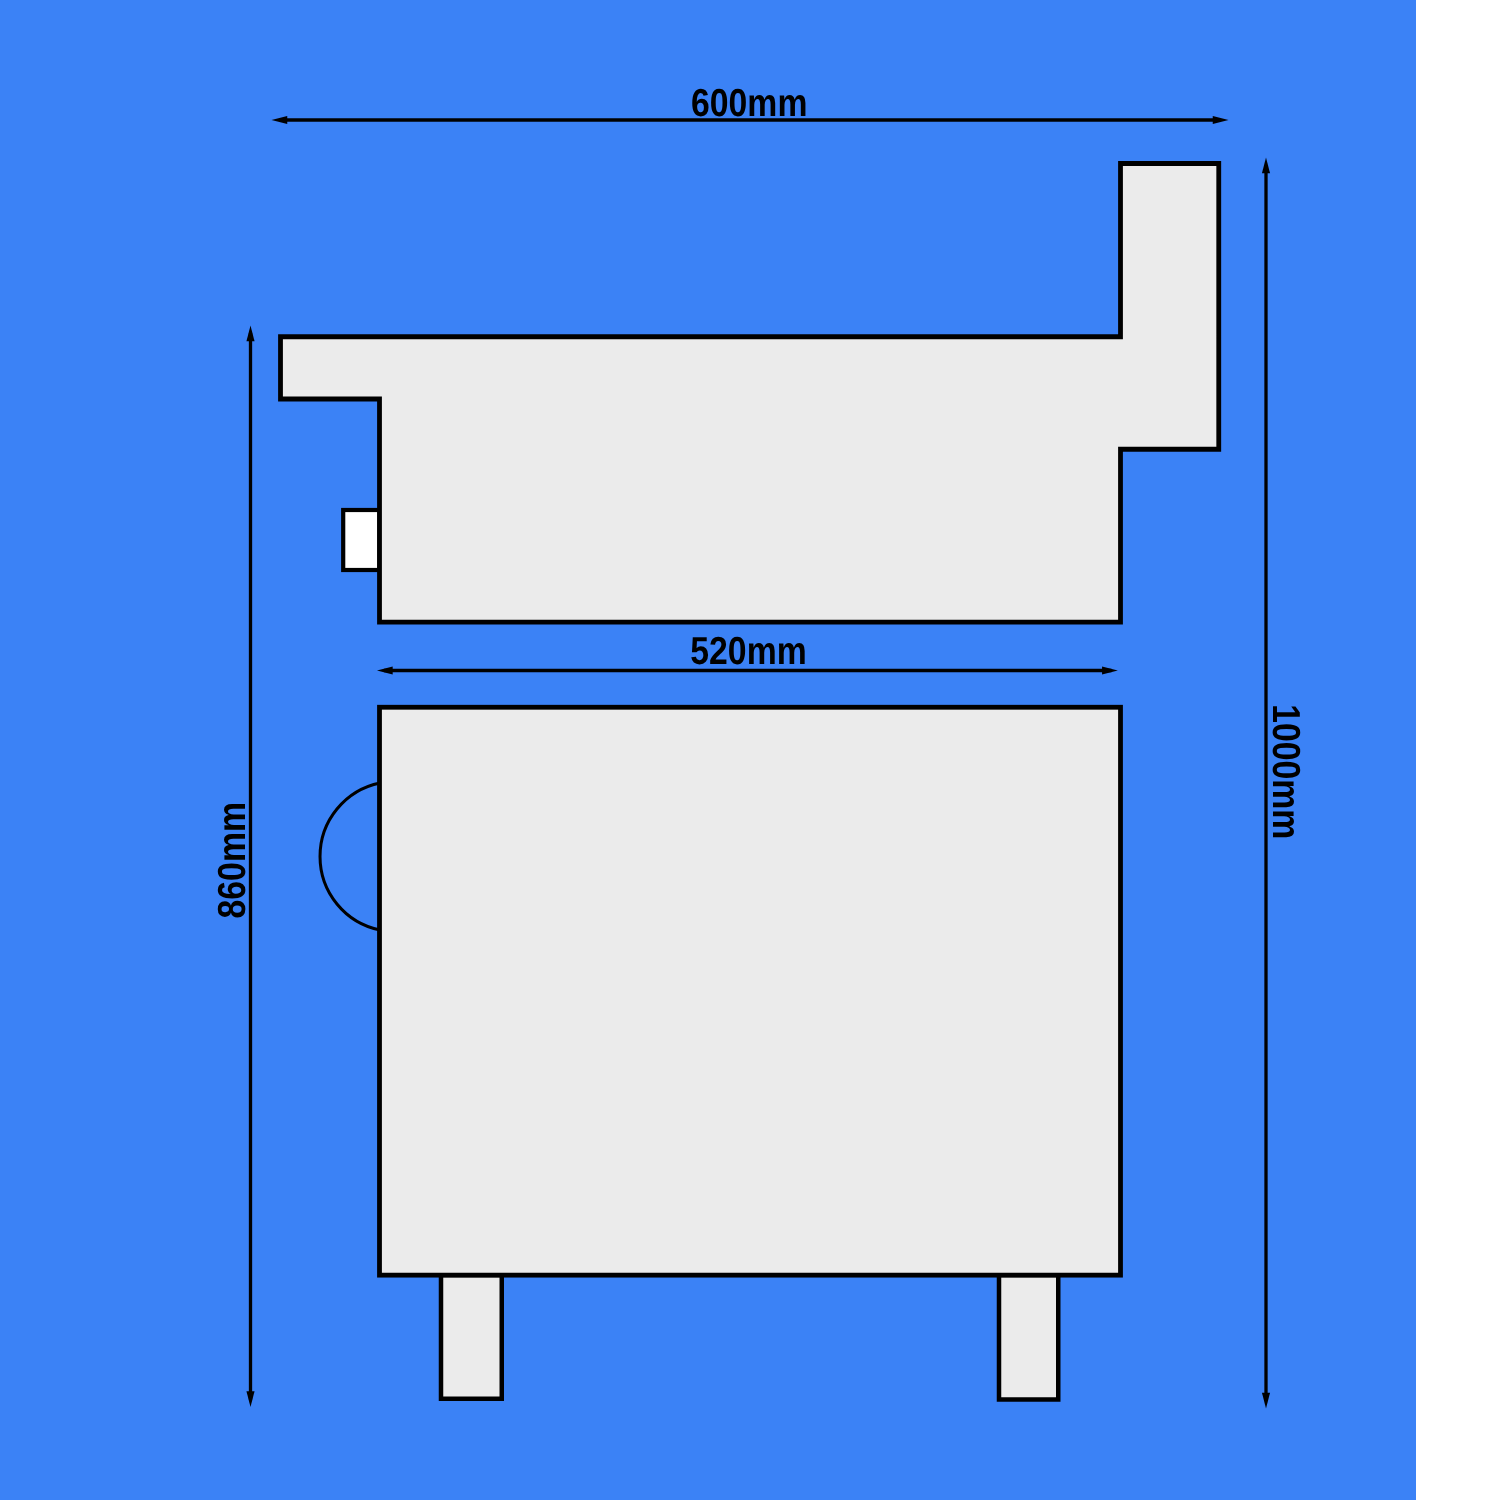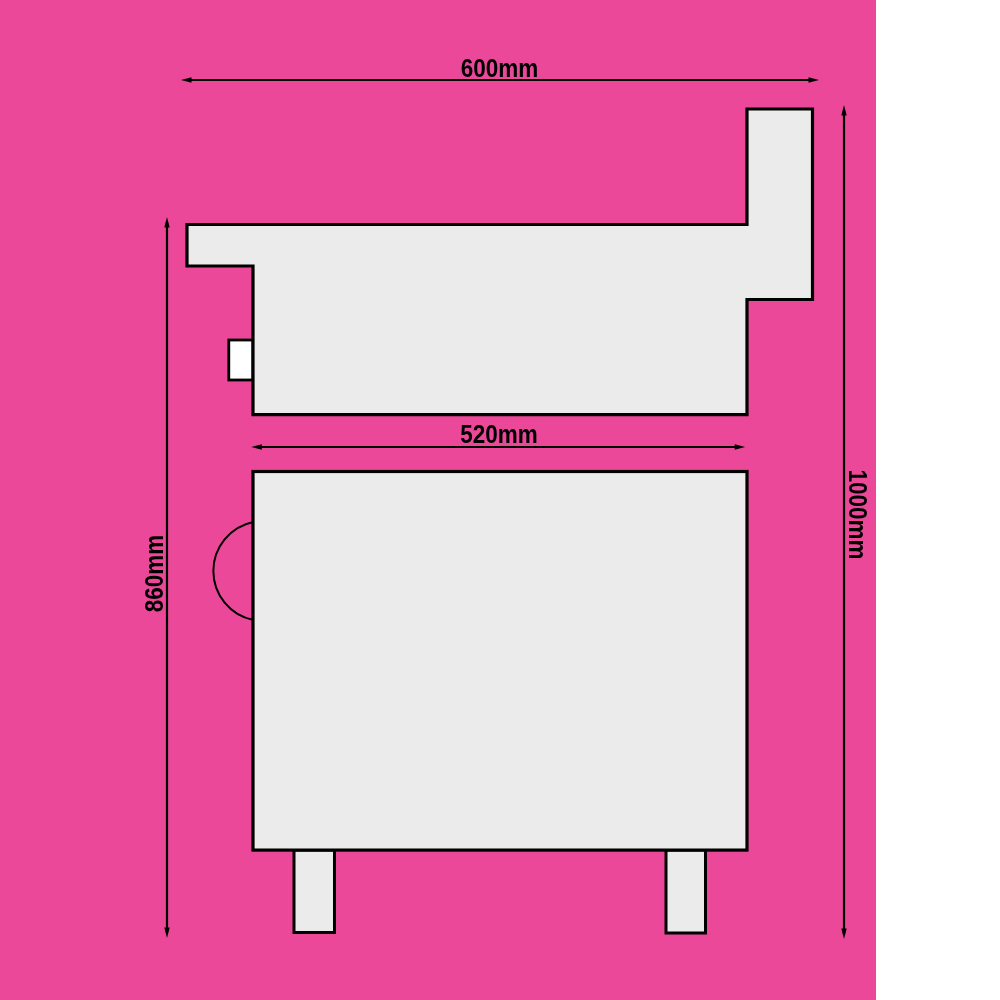--- a/index.html
+++ b/index.html
@@ -1,16 +1,16 @@
 <!DOCTYPE html>
 <html><head>
 <meta charset="utf-8">
 <style>
   html,body{margin:0;padding:0;background:#ffffff;}
-  .wrap{width:876px;height:1000px;position:relative;overflow:hidden;background:#ec4899;}
+  .wrap{width:944px;height:1000px;position:relative;overflow:hidden;background:#3b82f6;}
   svg{display:block;}
   text{font-family:"Liberation Sans", sans-serif;font-weight:bold;fill:#000;}
 </style>
 </head>
 <body>
 <div class="wrap">
 <svg width="1000" height="1000" viewBox="0 0 1000 1000">
 
   <rect x="228.8" y="340" width="24.2" height="40" fill="#ffffff" stroke="#000" stroke-width="2.8"></rect>
 

